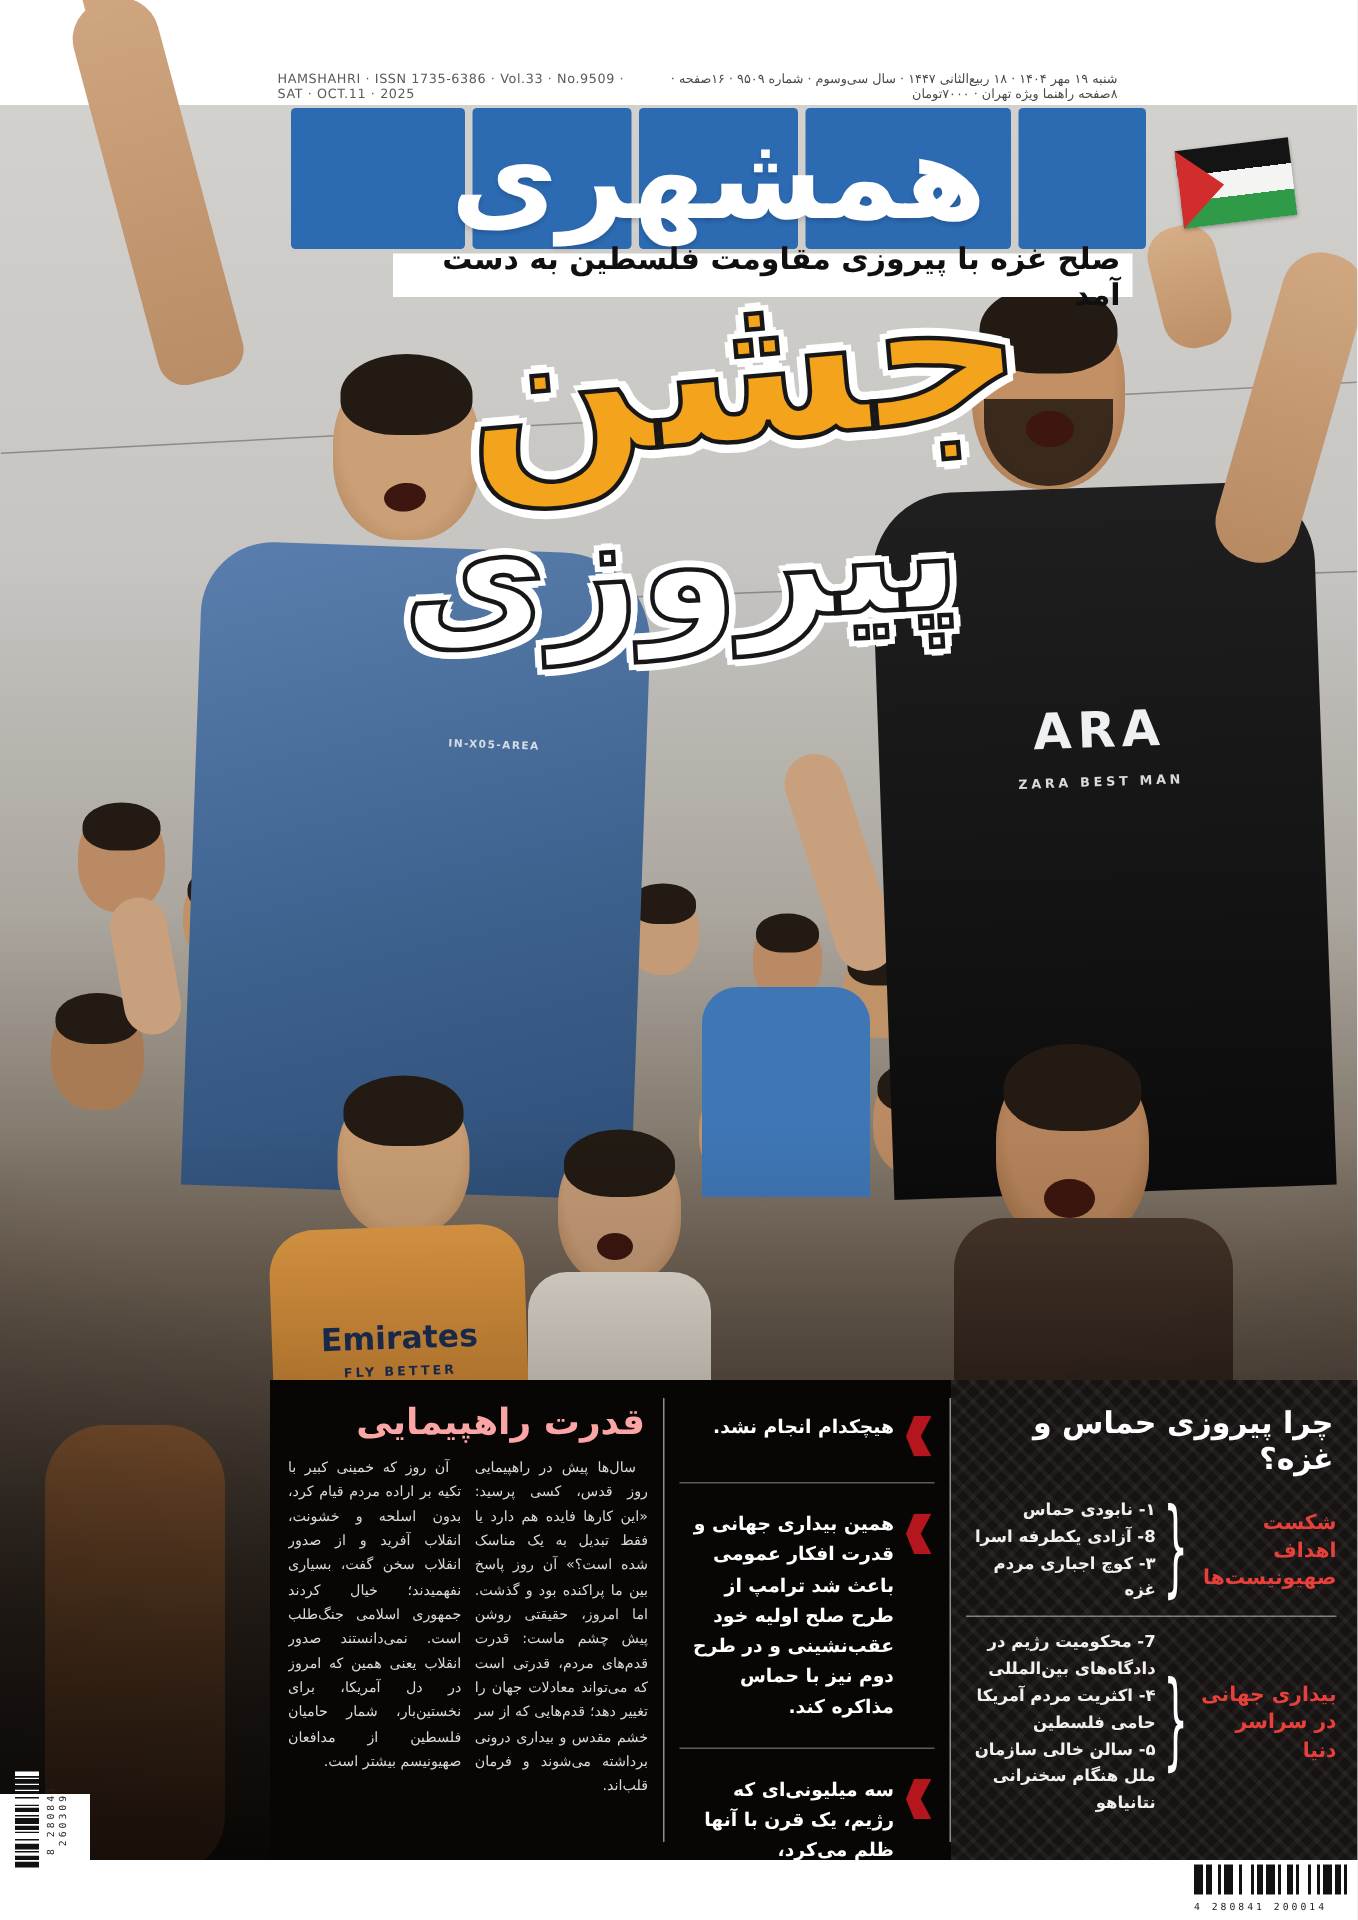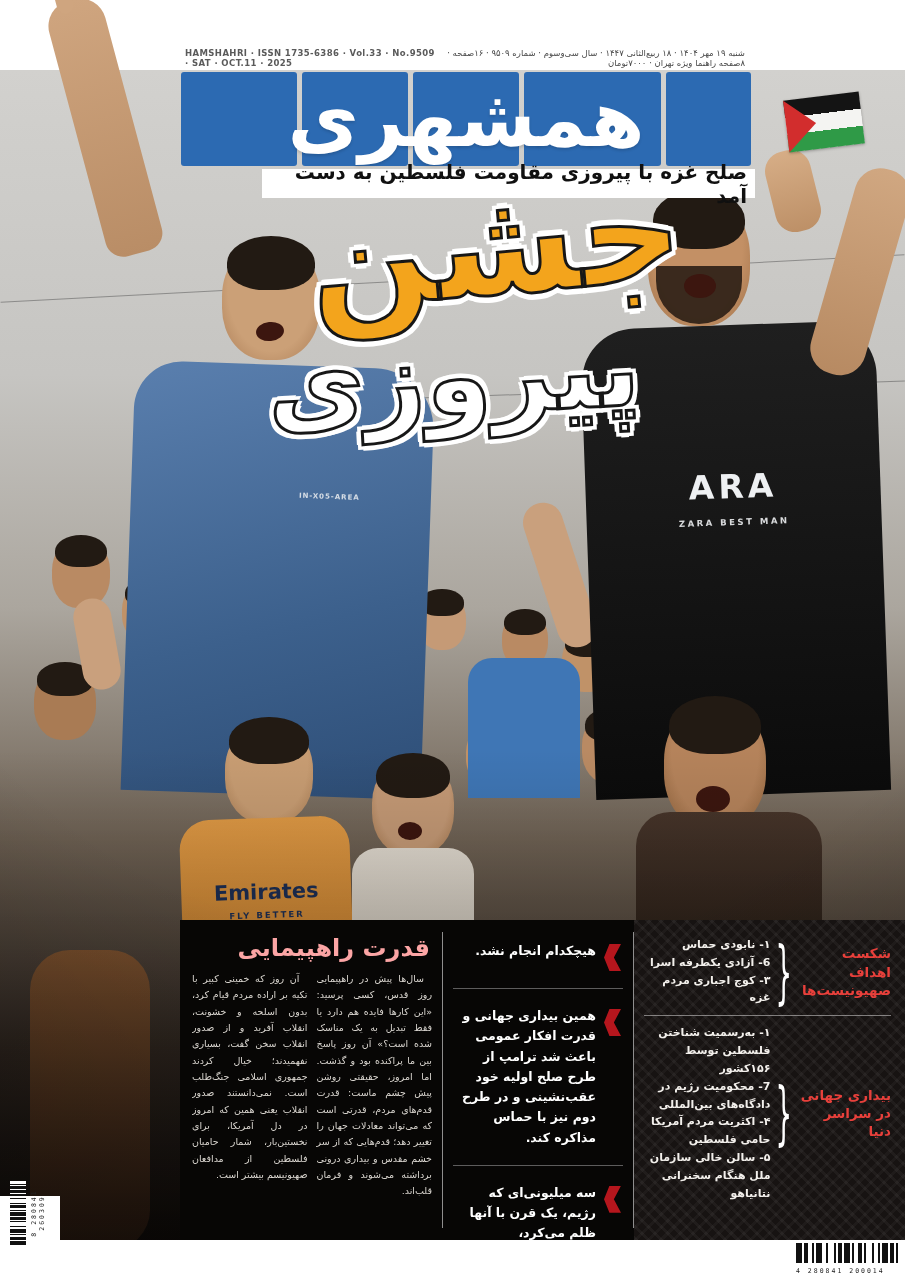--- a/index.html
+++ b/index.html
@@ -3,40 +3,40 @@
 <meta charset="utf-8">
 <style>
   html,body{margin:0;padding:0;background:#e9e9e9;}
   *{box-sizing:border-box;}
   .page{position:relative;width:905px;height:1280px;background:#fff;margin:0 auto;overflow:hidden;
         font-family:"DejaVu Sans","Liberation Sans",sans-serif;}
 
   
   .topbar{position:absolute;left:185px;top:48px;width:560px;display:flex;direction:ltr;
           justify-content:space-between;align-items:center;font-size:8.5px;color:#5a5a5a;z-index:9;}
-  .topbar .en{letter-spacing:.4px;font-weight:bold;}
+  .topbar .en{letter-spacing:.4px;}
   .topbar .fa{direction:rtl;font-size:8.5px;color:#4a4a4a;}
 
   
   .photo{position:absolute;left:0;top:70px;width:905px;height:1170px;overflow:hidden;z-index:1;
          background:linear-gradient(180deg,#d2d1ce 0%,#c6c5c2 26%,#aba69e 46%,#6f6254 66%,#382d25 84%,#17110d 100%);}
   .wire{position:absolute;height:1px;background:rgba(90,90,90,.55);}
   .head{position:absolute;border-radius:46% 46% 44% 44%;}
   .head::before{content:"";position:absolute;top:-5%;left:5%;right:5%;height:46%;
                 border-radius:50% 50% 42% 42%;background:#221a13;}
   .mouth{position:absolute;background:#3c160f;border-radius:50%;}
   .torso{position:absolute;}
   .arm{position:absolute;border-radius:26px;}
   .overlay{position:absolute;inset:0;pointer-events:none;
            background:radial-gradient(120% 85% at 50% 28%,transparent 55%,rgba(0,0,0,.22) 88%),
                       linear-gradient(180deg,transparent 58%,rgba(0,0,0,.5) 100%);}
   .photo-label{position:absolute;color:#eef0f2;font-weight:bold;text-align:center;}
 
   
-  .masthead{position:absolute;left:181px;top:72px;width:570px;height:94px;z-index:6;text-align:center;}
+  .masthead{position:absolute;left:194px;top:72px;width:570px;height:94px;z-index:6;text-align:center;}
   .tiles{position:absolute;inset:0;display:flex;gap:5px;direction:ltr;}
   .tile{background:#2c6ab2;border-radius:3px;height:100%;}
   .logo-word{position:absolute;inset:0;display:flex;align-items:center;justify-content:center;
              color:#fff;font-weight:bold;font-size:78px;line-height:94px;letter-spacing:2px;
              text-shadow:0 2px 3px rgba(0,0,0,.15);}
   .subtitle{position:absolute;left:262px;top:169px;width:493px;height:29px;background:#fff;z-index:6;
             display:flex;align-items:center;justify-content:flex-start;direction:rtl;
             font-size:20px;font-weight:bold;color:#101010;padding:0 8px;}
 
   
@@ -201,35 +201,35 @@
         <div class="quote">
           <div class="chev"></div>
           <div class="quote-text">سه میلیونی‌ای که رژیم، یک قرن با آنها ظلم می‌کرد، فروپاشید.</div>
         </div>
         <div class="quote">
           <div class="quote-text">همه متوقف شد.</div>
         </div>
       </div>
     <div class="vline"></div>
     <div class="why-col">
+      <div class="why-title">چرا پیروزی حماس و غزه؟</div>
       <div id="why-sections">
           <div class="why-section">
             <div class="why-label">شکست اهداف صهیونیست‌ها</div>
             <div class="why-brace">}</div>
             <div class="why-items">
               <div>۱- نابودی حماس</div>
-              <div>6- آزادی یکطرفه اسرا</div>
+              <div>8- آزادی یکطرفه اسرا</div>
               <div>۳- کوچ اجباری مردم غزه</div>
             </div>
           </div>
           <div class="why-section">
             <div class="why-label">بیداری جهانی در سراسر دنیا</div>
             <div class="why-brace">}</div>
             <div class="why-items">
-              <div>۱- به‌رسمیت شناختن فلسطین توسط ۱۵۶کشور</div>
               <div>7- محکومیت رژیم در دادگاه‌های بین‌المللی</div>
               <div>۴- اکثریت مردم آمریکا حامی فلسطین</div>
               <div>۵- سالن خالی سازمان ملل هنگام سخنرانی نتانیاهو</div>
             </div>
           </div>
         </div>
     </div>
   </div>
 
   <div class="barcode-right">

